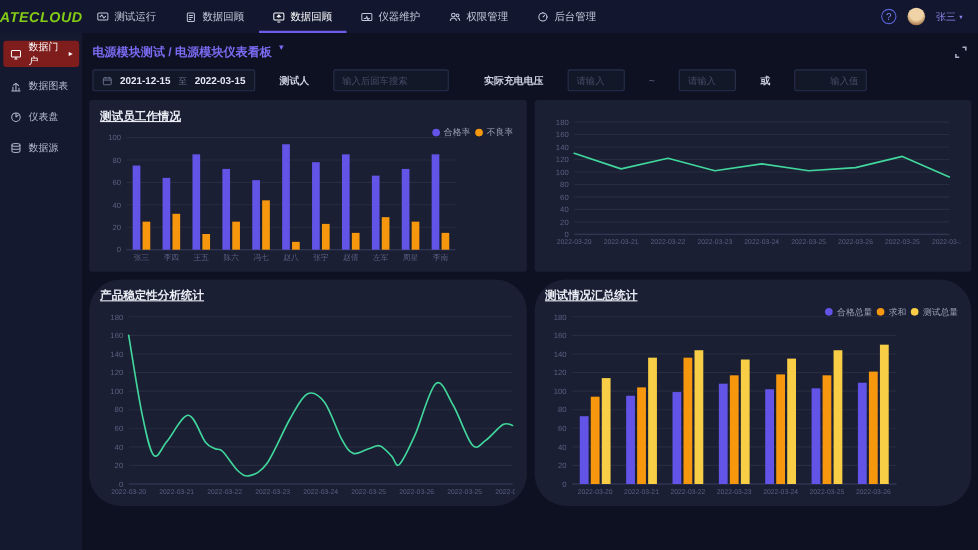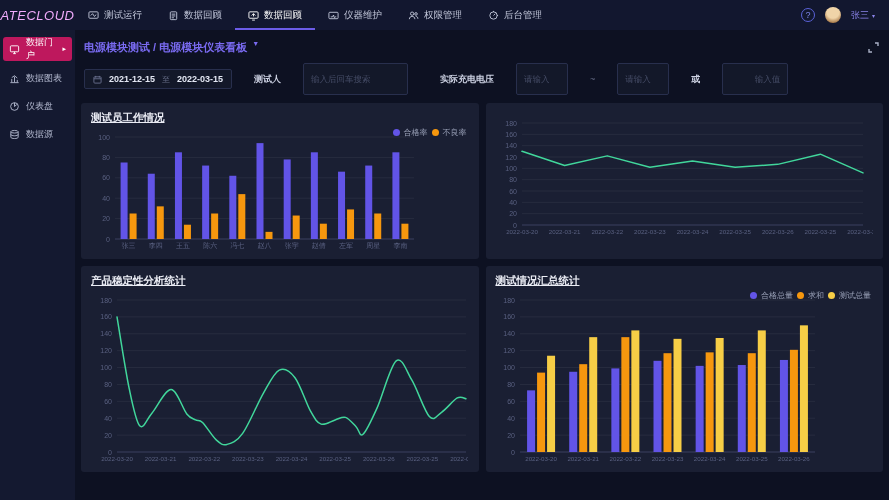--- a/index.html
+++ b/index.html
@@ -4,41 +4,41 @@
 <style>
   html,body{margin:0;padding:0;width:889px;height:500px;overflow:hidden;
     background:#0d1122;font-family:"Liberation Sans",sans-serif;
     -webkit-font-smoothing:antialiased;}
   *{box-sizing:border-box;}
 
   
   .topnav{position:absolute;top:0;left:0;width:889px;height:30px;background:#12172f;
     display:flex;align-items:stretch;z-index:5;}
   .logo{width:75px;display:flex;align-items:center;justify-content:center;
-    color:#f0abfc;font-weight:400;font-style:italic;font-size:13px;letter-spacing:.5px;text-align:center;}
+    color:#84cc16;font-weight:700;font-style:italic;font-size:13px;letter-spacing:.5px;text-align:center;}
   .nav-items{display:flex;align-items:stretch;}
   .nav-item{display:flex;align-items:center;gap:5px;padding:0 13px;font-size:9.5px;
     color:#c3c8db;cursor:pointer;}
   .nav-item svg{width:11px;height:11px;stroke:currentColor;fill:none;stroke-width:1;}
   .nav-item.active{color:#fff;box-shadow:inset 0 -2px 0 #6c5ce7;}
   .nav-right{margin-left:auto;display:flex;align-items:center;gap:10px;padding-right:14px;}
   .help{width:14px;height:14px;border:1px solid #5a62d8;border-radius:50%;color:#7d86e8;
     font-size:9px;display:flex;align-items:center;justify-content:center;cursor:pointer;}
   .avatar{width:16px;height:16px;border-radius:50%;cursor:pointer;
     background:radial-gradient(circle at 50% 32%,#f0d4a8 0 45%,#a87948 80%,#6e4b28);}
   .user{display:flex;align-items:center;gap:3px;font-size:9px;color:#8b84ea;cursor:pointer;}
   .user .caret{font-size:6px;}
 
   
   .sidebar{position:absolute;top:30px;left:0;width:75px;height:470px;background:#141930;
     padding-top:6px;}
   .side-item{height:28px;display:flex;align-items:center;gap:6px;padding:0 9px;
     font-size:9px;color:#b4bad0;cursor:pointer;}
   .side-item svg{width:11px;height:11px;stroke:currentColor;fill:none;stroke-width:1;flex:none;}
-  .side-item.active{margin:1px 3px 3px 3px;height:24px;padding:0 6px;background:#be185d;
+  .side-item.active{margin:1px 3px 3px 3px;height:24px;padding:0 6px;background:#7f1d1d;
     border-radius:3px;color:#fff;}
   .side-item.active .arrow{margin-left:auto;font-size:7px;}
 
   
   .content{position:absolute;left:75px;top:30px;width:814px;height:470px;background:#0d1122;
     padding:8px 6px;overflow:hidden;}
   .crumb-row{display:flex;align-items:center;height:18px;padding:0 3px;}
   .crumb{font-size:11px;font-weight:700;color:#7a6bf2;cursor:pointer;display:flex;
     align-items:flex-start;gap:5px;}
   .crumb .caret{font-size:7px;}
@@ -46,32 +46,32 @@
   .expand svg{width:13px;height:13px;stroke:currentColor;fill:none;stroke-width:1.4;}
 
   .filter-row{margin-top:7px;display:flex;align-items:center;gap:22px;padding:0 3px;}
   .fbox{background:#131829;border:1px solid #282f4d;border-radius:2px;height:20px;
     display:flex;align-items:center;padding:0 8px;gap:7px;color:#e3e7f3;font-size:9px;
     font-weight:700;cursor:pointer;}
   .fbox svg{width:9px;height:9px;stroke:#6b7290;fill:none;stroke-width:1;}
   .fsep{color:#646b85;font-weight:400;font-size:8px;}
   .flabel{color:#ccd1e2;font-weight:700;font-size:9px;}
   .flabel.gap{margin-left:10px;}
-  input{background:#131829;border:1px solid #282f4d;border-radius:2px;height:32px;
+  input{background:#131829;border:1px solid #282f4d;border-radius:2px;height:20px;
     color:#e3e7f3;font-size:8.5px;padding:0 7px;outline:none;
     font-family:"Liberation Sans",sans-serif;}
   input::placeholder{color:#454c66;}
   .in-tester{width:105px;}.in-volt{width:52px;}.in-val{width:66px;text-align:right;}
   .tilde{color:#646b85;font-size:9px;}
 
   .grid{margin-top:8px;display:grid;grid-template-columns:1fr 1fr;gap:7px;}
   .panel{background:#1a1f33;border-radius:3px;padding:8px 10px;position:relative;
     overflow:hidden;}
   .panel.r1{height:156px;}
-  .panel.r2{height:206px;}
+  .panel.r2{height:206px;border-radius:29px;}
   .panel h3{margin:0;font-size:10.5px;font-weight:700;color:#ebedf5;text-decoration:underline;}
   .chart-wrap{margin-top:4px;}
   svg.chart{display:block;font-family:"Liberation Sans",sans-serif;}
   .legend{position:absolute;right:12px;top:24px;display:flex;flex-direction:row;gap:4px;}
   .lg-item{display:flex;align-items:center;gap:4px;font-size:8px;color:#9aa1b8;cursor:pointer;}
   .lg-dot{width:7px;height:7px;border-radius:50%;flex:none;}
 </style>
 </head>
 <body>
 

